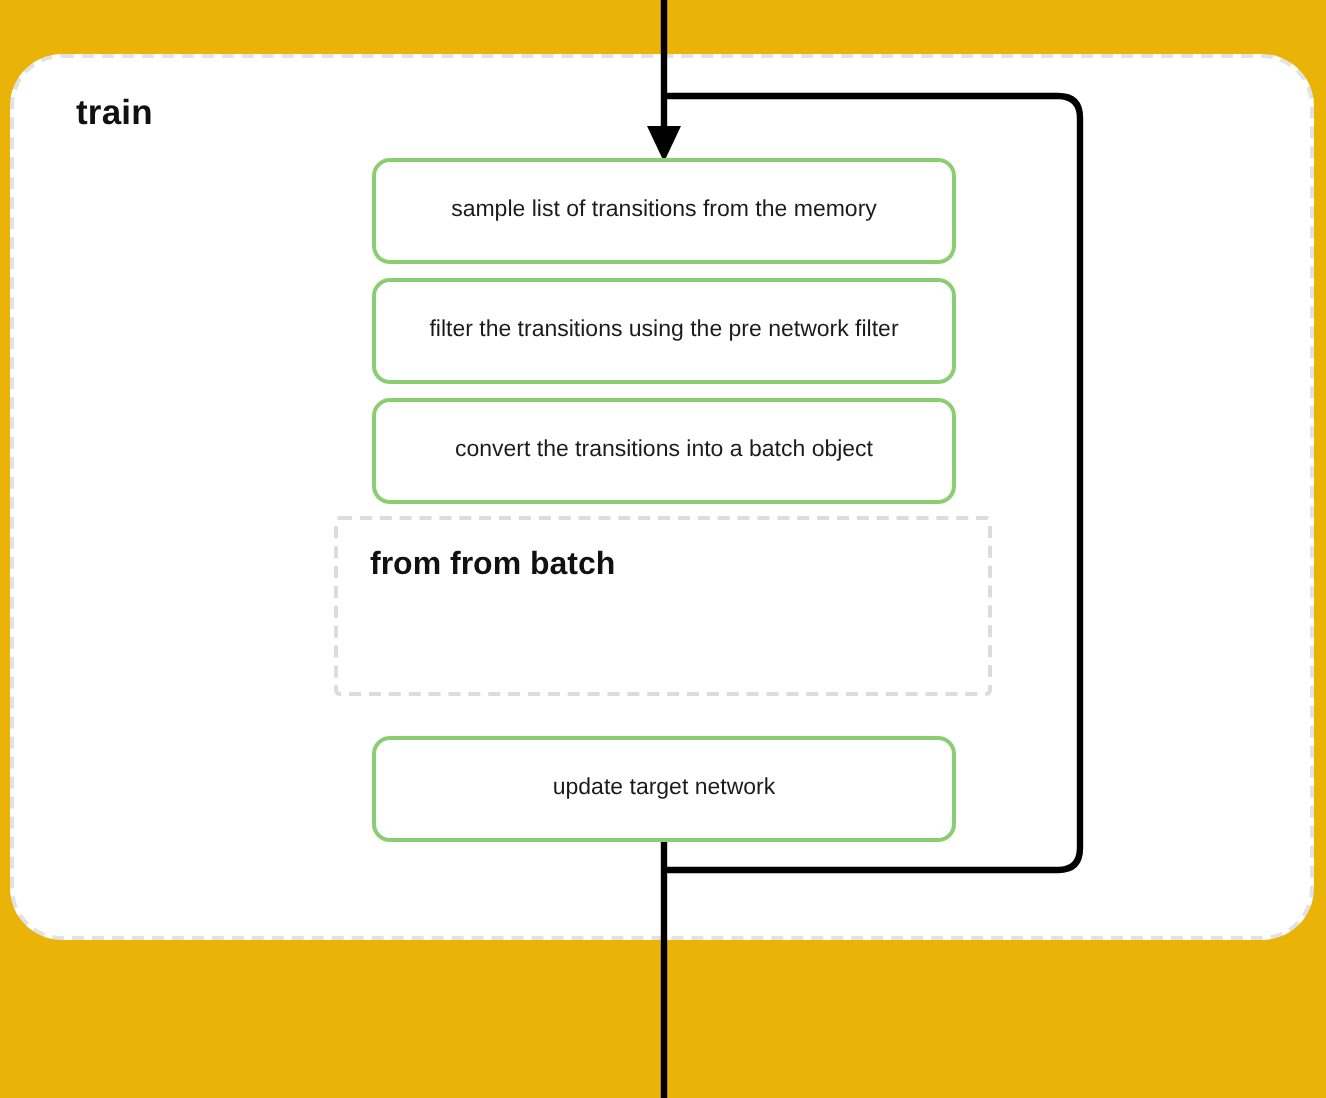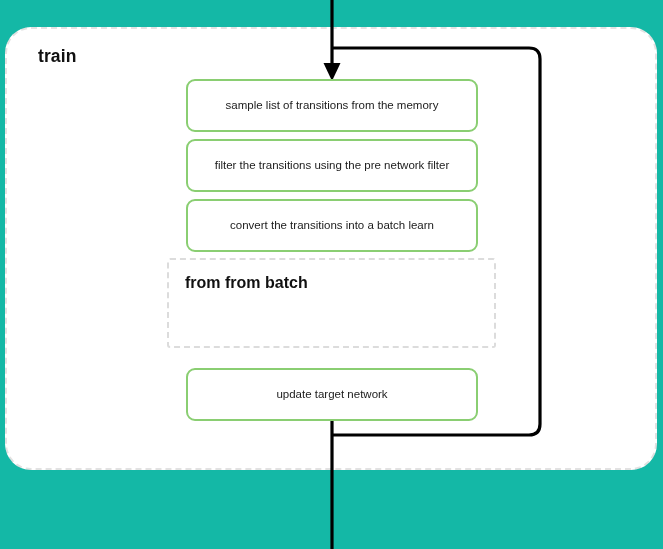--- a/index.html
+++ b/index.html
@@ -5,21 +5,21 @@
 <style>
   html, body {
     margin: 0;
     padding: 0;
     background: #000000;
   }
   #canvas {
     position: relative;
     width: 663px;
     height: 549px;
-    background: #14b8a6;
+    background: #eab308;
     overflow: hidden;
     font-family: "Liberation Sans", sans-serif;
   }
 
   
   #train-panel {
     position: absolute;
     left: 5px;
     top: 27px;
     width: 652px;
@@ -135,21 +135,21 @@
 
   <div class="step-box" id="step-sample">
     <span class="step-label">sample list of transitions from the memory</span>
   </div>
 
   <div class="step-box" id="step-filter">
     <span class="step-label">filter the transitions using the pre network filter</span>
   </div>
 
   <div class="step-box" id="step-convert">
-    <span class="step-label">convert the transitions into a batch learn</span>
+    <span class="step-label">convert the transitions into a batch object</span>
   </div>
 
   <div id="learn-block">
     <div id="learn-block-title">from from batch</div>
   </div>
 
   <div class="step-box" id="step-update-target">
     <span class="step-label">update target network</span>
   </div>
 

